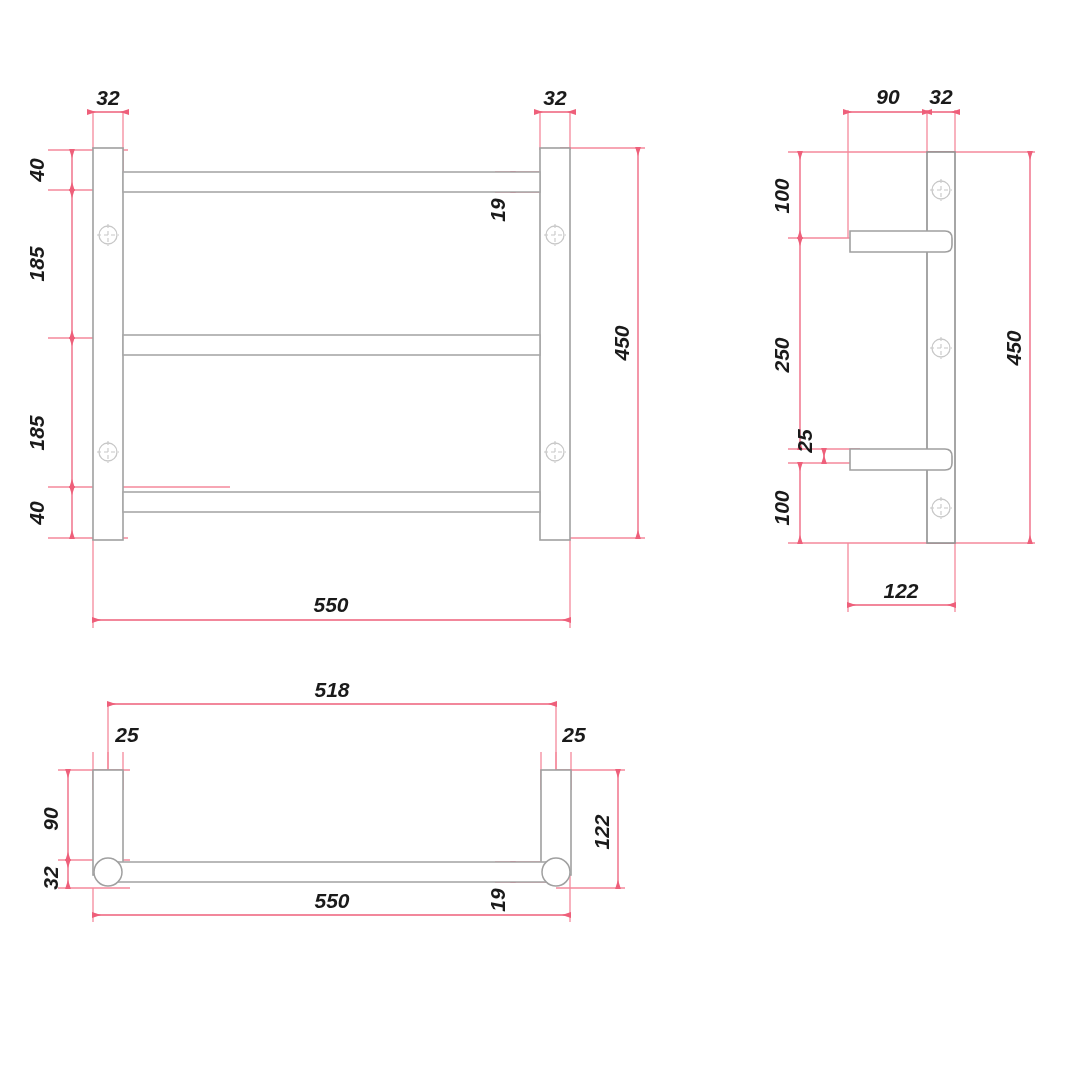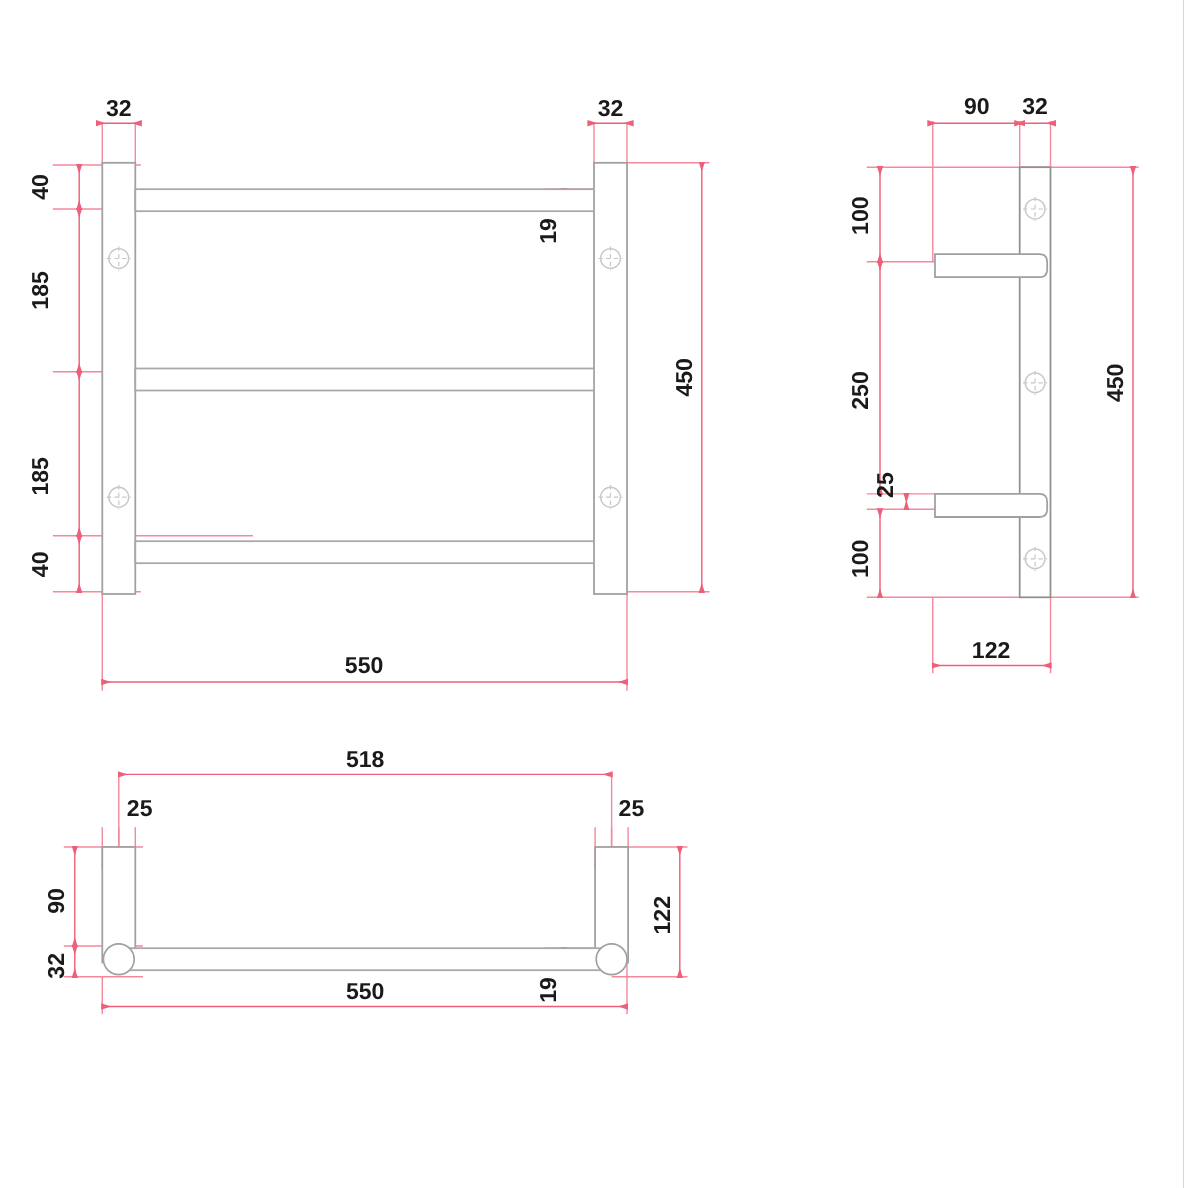--- a/index.html
+++ b/index.html
@@ -1,17 +1,17 @@
 <!DOCTYPE html>
 <html><head>
 <meta charset="utf-8">
 <style>
   html,body{margin:0;padding:0;background:#ffffff;}
   body{width:1080px;height:1080px;font-family:"Liberation Sans",sans-serif;}
-  #sheet{position:relative;width:1076px;height:1080px;overflow:hidden;background:#15803d;}
+  #sheet{position:relative;width:1076px;height:1080px;overflow:hidden;background:#14b8a6;font-style:italic;}
   svg{display:block;}
   .dimtxt{font-family:"Liberation Sans",sans-serif;font-size:21px;font-weight:700;fill:#1a1a1a;}
 </style>
 </head>
 <body>
 
 <div id="sheet">
 <svg width="1080" height="1080" viewBox="0 0 1080 1080" xmlns="http://www.w3.org/2000/svg">
 
   <defs>

